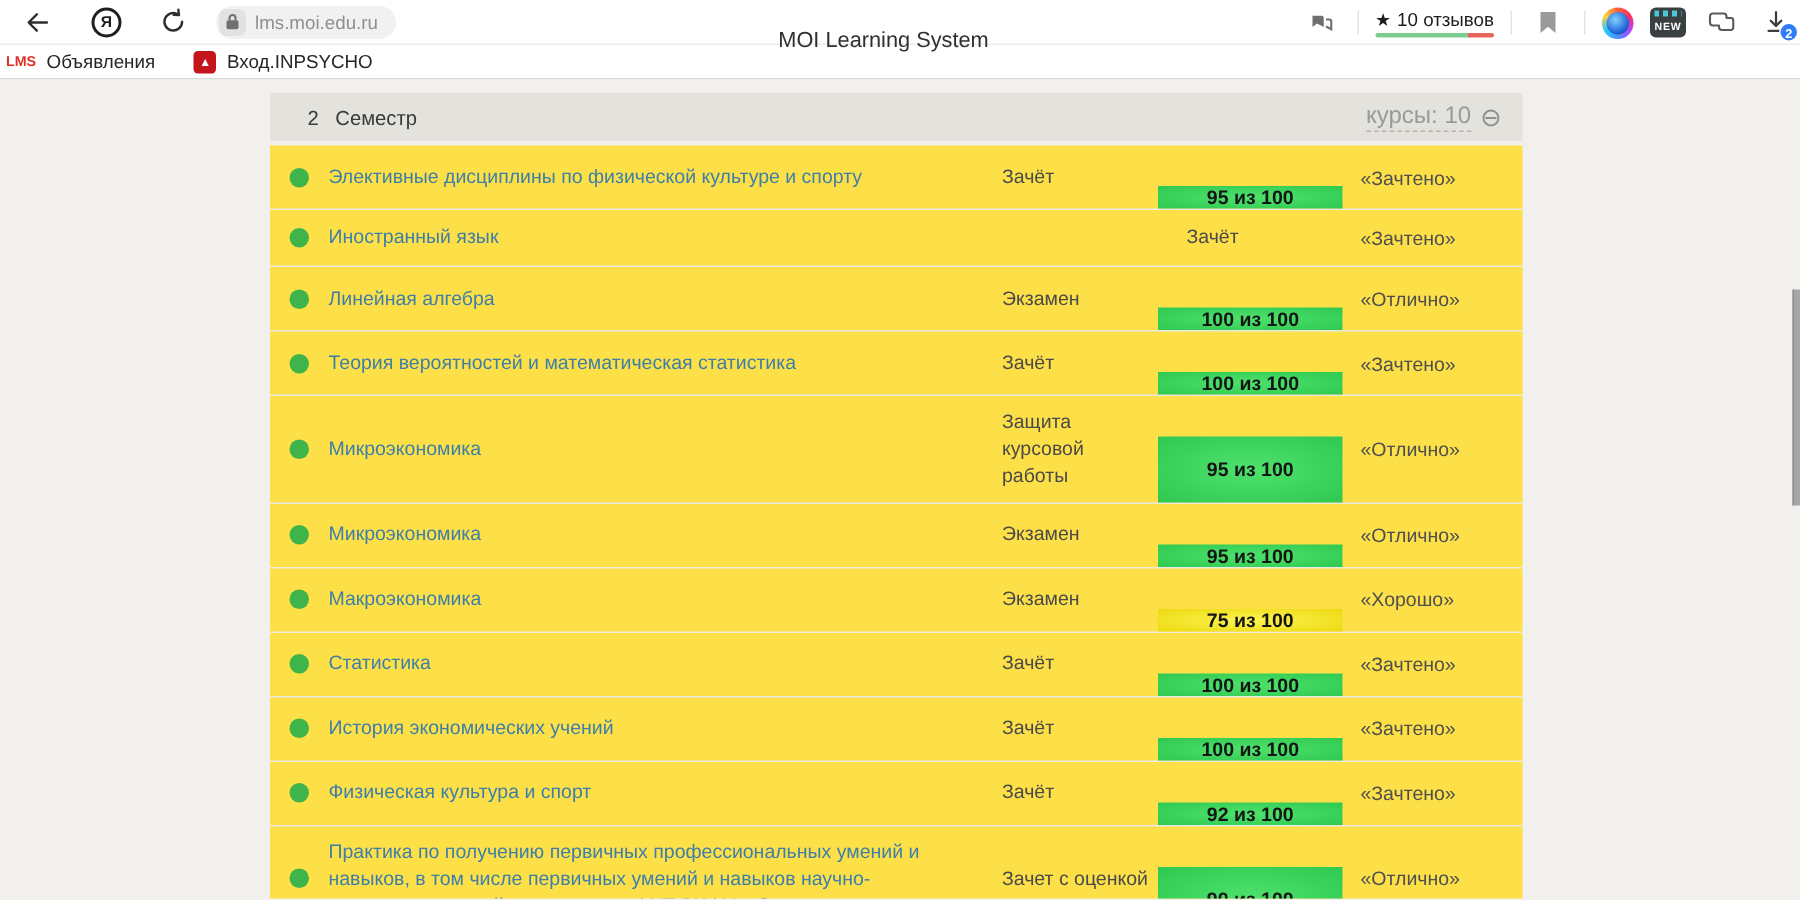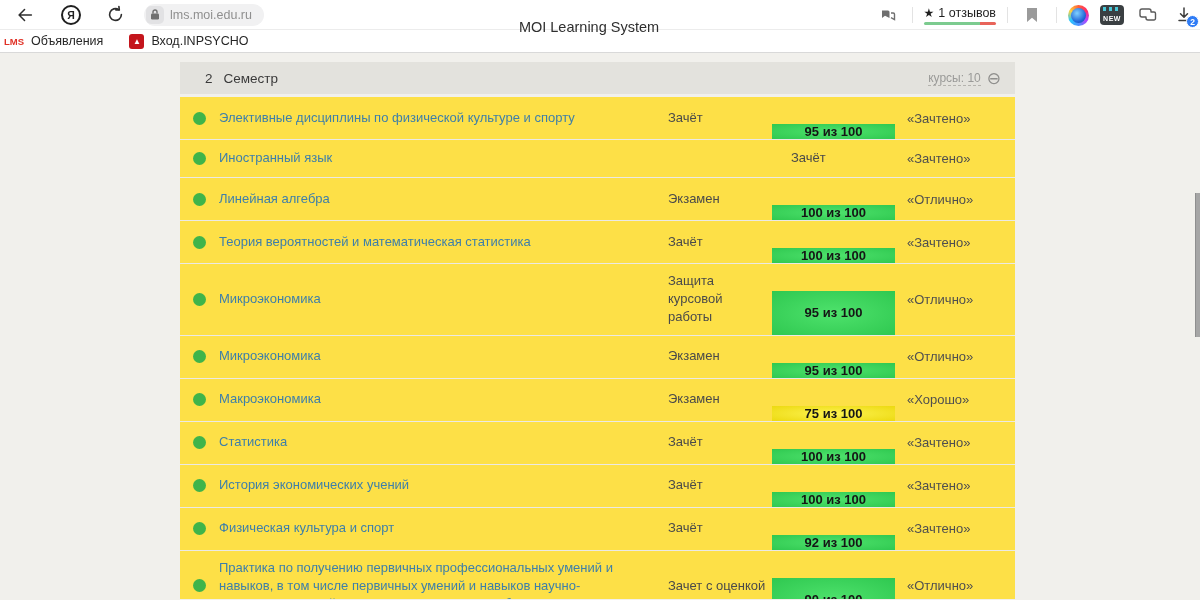--- a/index.html
+++ b/index.html
@@ -38,21 +38,21 @@
   .fav-lms { color:#e03227; font-weight:800; font-size:9.5px; letter-spacing:0; }
   .fav-red { width:15px; height:15px; border-radius:3px; background:#c4151c; display:flex; align-items:center; justify-content:center; color:#fff; font-size:8px; }
 
   
   .page { position:relative; height:546px; background:#f1f0ec; overflow:hidden; }
   .grades-table { position:absolute; left:180px; top:9px; width:835px; }
 
   .sem-header { height:32px; background:#e3e2dd; display:flex; align-items:center; justify-content:space-between; padding:0 14px 0 25px; }
   .sem-title { font-size:13.5px; color:#3a3a3a; display:flex; gap:11px; }
   .sem-right { display:flex; align-items:center; gap:6px; }
-  .courses-link { font-size:12px; color:#9a9a98; border-bottom:1px dashed #b5b3ae; cursor:pointer; text-decoration:none; }
+  .courses-link { font-size:16px; color:#9a9a98; border-bottom:1px dashed #b5b3ae; cursor:pointer; text-decoration:none; }
   .toggle-icon { font-size:17px; color:#8f8f8d; line-height:1; cursor:pointer; }
   .sem-header.second { margin-top:6px; }
 
   .rows { margin-top:3px; background:#fde047; border-bottom:1px solid #c2410c; }
   .row { display:flex; align-items:stretch; min-height:38px; border-top:1px solid #ebe9e4; }
   .row:first-child { border-top:none; }
   .c-dot { width:38px; display:flex; align-items:center; justify-content:center; flex:none; }
   .dot { width:13px; height:13px; border-radius:50%; background:#3fb44a; }
   .c-name { flex:1; display:flex; align-items:center; padding:8px 12px 8px 1px; }
   .course-link { font-size:13px; color:#3e7fa9; text-decoration:none; line-height:1.4; cursor:pointer; }
@@ -103,21 +103,21 @@
     <div class="nav-btn">
       <svg class="icon-svg" width="18" height="18" viewBox="0 0 18 18">
           <path d="M3 4.5 h6 a1.5 1.5 0 0 1 1.5 1.5 v6 l-4.5 -2.3 L3 12 z" fill="#6f6f6f"></path>
           <path d="M12 7 h2.2 a1.3 1.3 0 0 1 1.3 1.3 v5.2 l-3.5 -1.8" fill="none" stroke="#6f6f6f" stroke-width="1.4"></path>
         </svg>
     </div>
     <div class="vsep"></div>
     <div class="reviews">
       <div class="reviews-line">
         <span class="star">★</span>
-        <span>1 отзывов</span>
+        <span>10 отзывов</span>
       </div>
       <div class="reviews-bar"></div>
     </div>
     <div class="vsep"></div>
     <div class="nav-btn">
       <svg class="icon-svg" width="14" height="16" viewBox="0 0 14 16">
           <path d="M2 1 h10 v14 l-5 -4.2 L2 15 z" fill="#9a9a9a"></path>
         </svg>
     </div>
     <div class="vsep"></div>

